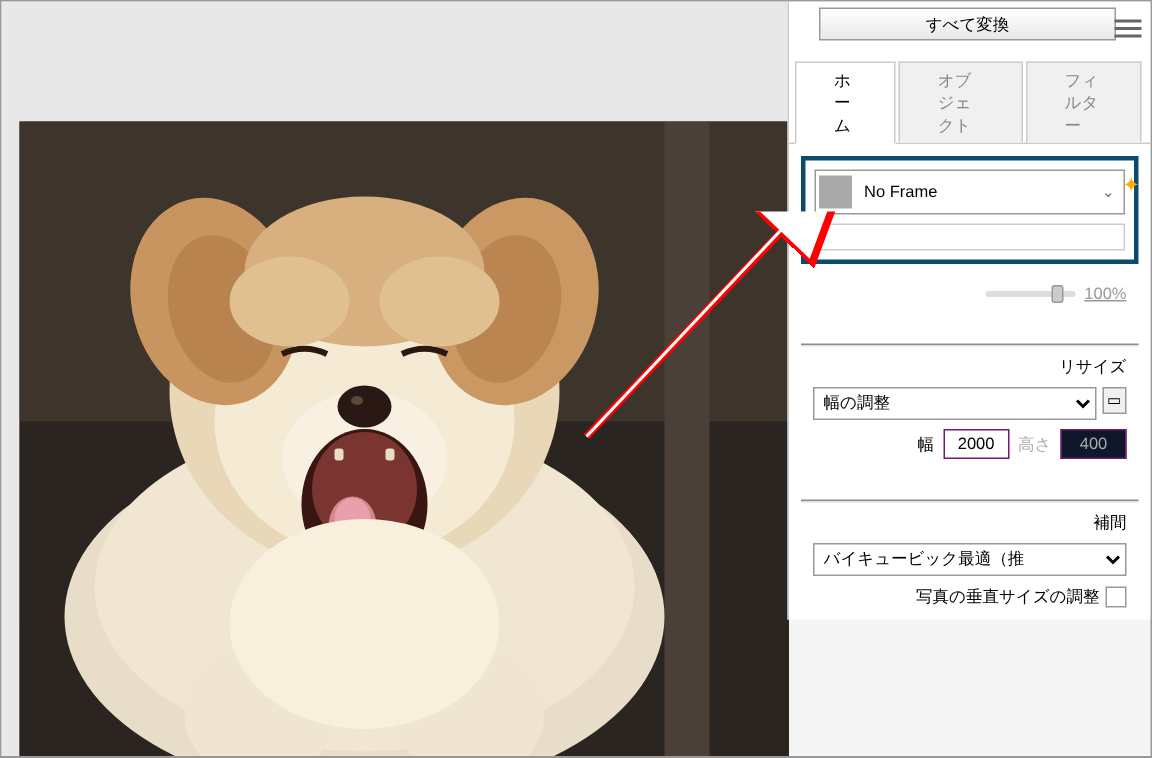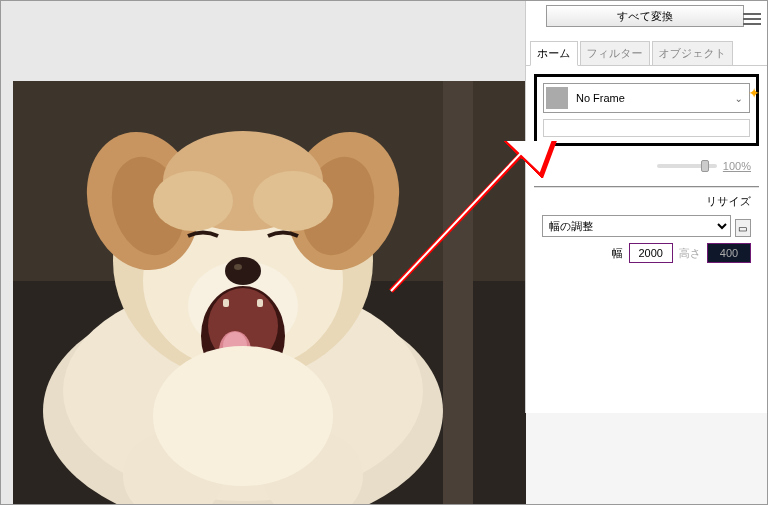--- a/index.html
+++ b/index.html
@@ -6,39 +6,39 @@
     body { width: 768px; height: 505px; overflow: hidden; background: #f5f5f5; position: relative; border: 1px solid #999; }
     .main-area { position: absolute; left: 0; top: 0; width: 525px; height: 505px; background: #e8e8e8; }
     .canvas-area { position: absolute; left: 12px; top: 80px; right: 0; bottom: 0; background: #000; overflow: hidden; }
     .photo { width: 100%; height: 100%; background: linear-gradient(180deg, #8a7560 0%, #6b5847 100%); position: relative; display: flex; align-items: center; justify-content: center; }
     .right-panel { position: absolute; right: 0; top: 0; width: 242px; height: 412px; background: #fff; border-left: 1px solid #ccc; }
     .btn-row { padding: 4px 8px; }
     .btn { width: 198px; height: 22px; border: 1px solid #999; background: linear-gradient(#fff, #e8e8e8); font-size: 11px; cursor: pointer; display: block; margin-bottom: 4px; margin-left: 12px; }
     .menu-icon { position: absolute; right: 6px; top: 12px; width: 18px; height: 14px; cursor: pointer; }
     .menu-icon span { display: block; height: 2px; background: #666; margin-bottom: 3px; }
     .tabs { display: flex; border-bottom: 1px solid #ccc; padding: 2px 4px 0 4px; margin-top: 4px; }
-    .tab { padding: 4px 6px; font-size: 11px; border: 1px solid #ccc; border-bottom: none; background: #fff; cursor: pointer; margin-right: 2px; }
+    .tab { padding: 4px 25px; font-size: 11px; border: 1px solid #ccc; border-bottom: none; background: #fff; cursor: pointer; margin-right: 2px; }
     .tab.active { background: #fff; position: relative; border-bottom: 1px solid #fff; margin-bottom: -1px; }
     .tab:not(.active) { background: #f0f0f0; color: #888; }
     .tab-content { padding: 8px; }
-    .highlight-box { border: 3px solid #000000; padding: 6px; margin-bottom: 8px; background: #fff; position: relative; }
+    .highlight-box { border: 3px solid #0c4a6e; padding: 6px; margin-bottom: 8px; background: #fff; position: relative; }
     .frame-select { width: 100%; height: 30px; border: 1px solid #999; background: #fff; display: flex; align-items: center; padding: 2px; cursor: pointer; margin-bottom: 6px; }
     .frame-swatch { width: 22px; height: 22px; background: #aaa; margin-right: 8px; }
     .frame-label { font-size: 11px; flex: 1; }
     .chevron { font-size: 10px; color: #666; margin-right: 4px; }
     .star { position: absolute; right: -4px; top: 8px; color: #ffaa00; font-size: 14px; }
     .empty-select { width: 100%; height: 18px; border: 1px solid #ccc; background: #fff; }
     .slider-row { display: flex; align-items: center; justify-content: flex-end; padding: 6px 8px; gap: 6px; }
     .slider { width: 60px; height: 4px; background: #ddd; position: relative; border-radius: 2px; }
     .slider-handle { position: absolute; right: 8px; top: -4px; width: 8px; height: 12px; background: #ccc; border: 1px solid #999; border-radius: 2px; }
     .slider-label { font-size: 11px; color: #999; text-decoration: underline; }
-    .panel-section { border-top: 2px groove #e0e0e0; padding: 6px 8px; margin-top: 8px; }
+    .panel-section { border-top: 2px groove #e0e0e0; padding: 6px 8px; margin-top: 21px; }
     .section-title { text-align: right; font-size: 11px; margin-bottom: 6px; }
     .select { width: 100%; height: 22px; border: 1px solid #999; font-size: 11px; padding: 2px; background: #fff; cursor: pointer; }
-    .select-row { display: flex; align-items: flex-end; gap: 4px; }
+    .select-row { display: flex; align-items: flex-start; gap: 4px; }
     .small-btn { width: 18px; height: 18px; border: 1px solid #999; background: #f0f0f0; cursor: pointer; font-size: 10px; }
     .input-row { display: flex; align-items: center; justify-content: flex-end; gap: 6px; margin-top: 6px; font-size: 11px; }
     .num-input { width: 44px; height: 20px; border: 1px solid #701a75; font-size: 11px; text-align: center; padding: 2px; }
     .num-input:disabled { background: #0f172a; color: #aaa; }
     .checkbox-row { display: flex; align-items: center; justify-content: flex-end; gap: 4px; margin-top: 6px; font-size: 11px; }
     .checkbox { width: 14px; height: 14px; border: 1px solid #999; cursor: pointer; }
     .arrow { position: absolute; left: 370px; top: 140px; pointer-events: none; z-index: 100; }
     .puppy-svg { width: 100%; height: 100%; }
   </style>
 </head>
@@ -98,22 +98,22 @@
     <button class="btn">すべて変換</button>
   </div>
   <div class="menu-icon">
     <span></span>
       <span></span>
       <span></span>
   </div>
 
   <div class="tabs">
     <div class="tab active">ホーム</div>
+    <div class="tab">オブジェクト</div>
     <div class="tab">フィルター</div>
-    <div class="tab">オブジェクト</div>
   </div>
 
   <div class="tab-content">
     <div class="highlight-box">
       <div class="frame-select">
         <div class="frame-swatch"></div>
         <div class="frame-label">No Frame</div>
         <div class="chevron">⌄</div>
       </div>
       <span class="star">✦</span>
@@ -136,20 +136,30 @@
         <button class="small-btn">▭</button>
       </div>
       <div class="input-row">
         <span>幅</span>
         <input class="num-input" value="2000" style="">
         <span style="color:#aaa">高さ</span>
         <input class="num-input" disabled="" value="400" style="">
       </div>
     </div>
 
+    <div class="panel-section">
+      <div class="section-title">補間</div>
+      <select class="select">
+        <option>バイキュービック最適（推</option>
+      </select>
+      <div class="checkbox-row">
+        <span>写真の垂直サイズの調整</span>
+        <div class="checkbox"></div>
+      </div>
+    </div>
 
   </div>
 </div>
 
 <svg class="arrow" width="190" height="170">
   <defs>
     <marker id="ah" markerWidth="14" markerHeight="14" refX="2" refY="6" orient="auto">
       <polygon points="0,0 0,12 14,6" fill="#fff" stroke="red" stroke-width="1"></polygon>
     </marker>
   </defs>

